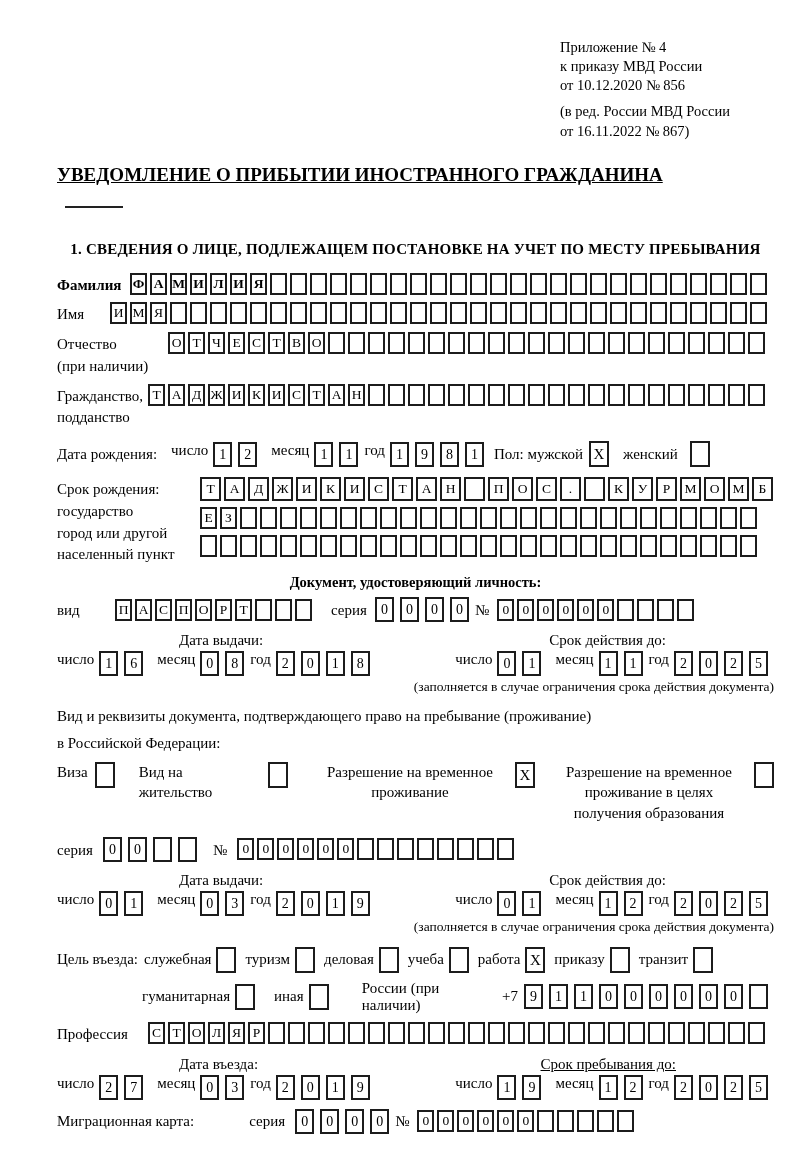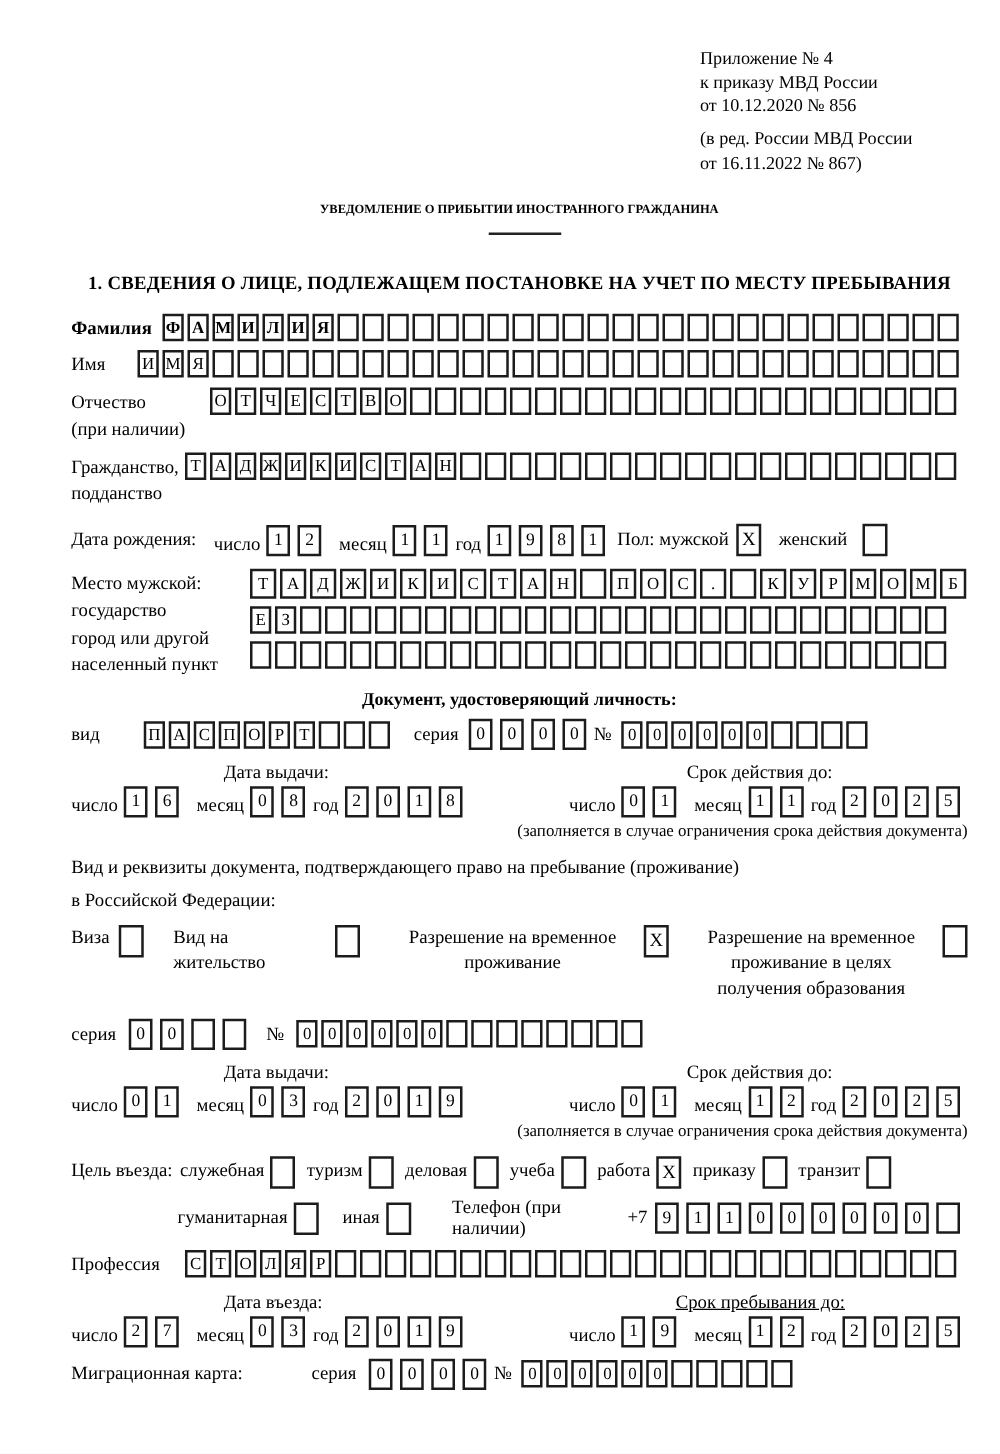--- a/index.html
+++ b/index.html
@@ -8,40 +8,40 @@
   .page {
     width:800px; height:1163px; margin:0 auto; background:#fff;
     padding:38px 26px 10px 57px; overflow:hidden; position:relative;
   }
   
   .hdr { margin-left:503px; font-size:14.5px; line-height:1.32; }
   .hdr .line { white-space:nowrap; }
   .hdr .amend { margin-top:7px; }
   .forma { text-align:right; font-weight:bold; font-size:15.5px; margin-top:28px; padding-right:4px; letter-spacing:0.4px; }
   
-  .title { text-align:center; font-weight:bold; font-size:10px; margin-top:20px; line-height:1.45; }
+  .title { font-weight:bold; font-size:19px; margin-top:20px; line-height:1.45;text-decoration:underline; }
   .blankline { display:inline-block; width:58px; border-bottom:2px solid #222; height:13px; margin-left:8px; }
   .sec-head { text-align:center; font-weight:bold; font-size:15px; margin-top:25px; letter-spacing:0.2px; }
   
   .frow { display:flex; align-items:flex-start; margin-top:6px; }
   .lbl { font-size:15px; line-height:1.45; padding-top:2px; flex:0 0 auto; }
   .w73 { width:73px; } .w53 { width:53px; } .w111 { width:111px; } .w91 { width:91px; } .w143 { width:143px; } .w58 { width:58px; }
   .cells { display:flex; flex-wrap:nowrap; flex:0 0 auto; }
   .cell {
     width:17px; height:22px; border:2px solid #1c1c1c; margin-right:3px;
     font-size:13.5px; line-height:18px; text-align:center; flex:0 0 auto;
     font-family:"Liberation Serif", serif;
   }
   .cell.wide { width:21px; height:24px; line-height:20px; margin-right:3px; }
   .cell.date { width:19px; height:25px; line-height:21px; margin-right:6px; font-size:14px; }
   .cell.cb   { width:20px; height:26px; line-height:22px; margin-right:0; font-size:15px; }
   .stack > * { margin-bottom:6px; }
   
   .doc-head { text-align:center; font-weight:bold; font-size:14.5px; margin-top:8px; } .gap10 { margin-left:10px; } .gap16 { margin-left:16px; } .gap24 { margin-left:24px; }
-  .dgroup { display:flex; align-items:flex-end; }
+  .dgroup { display:flex; align-items:flex-start; }
   .dgroup .dlbl { font-size:15px; margin-right:5px; }
   .dgroup .dlbl.ml { margin-left:8px; }
   .date-heads { display:flex; margin-top:10px; font-size:15px;align-items:flex-end; }
   .date-row { display:flex; justify-content:space-between; margin-top:2px; max-width:717px; }
   .note-right { text-align:right; font-size:13.5px; margin-top:3px; max-width:717px; }
   .plain { font-size:15px; line-height:1.5; }
   
   .optrow { display:flex; align-items:flex-start; margin-top:8px; }
   .opt { display:flex; align-items:flex-start; }
   .opt .otext { font-size:15px; line-height:1.35; margin-right:7px; }
@@ -255,21 +255,21 @@
         <span class="cell cb">X</span>
       </span>
     <span class="lbl" style="margin-left:14px; margin-right:12px;">женский</span>
     <span class="cells">
         <span class="cell cb"></span>
       </span>
   </div>
 
   <div class="frow" style="margin-top:10px;">
     <span class="lbl w143">
-      <span>Место мужской:</span><br>
+      <span>Срок рождения:</span><br>
       <span>государство</span><br>
       <span>город или другой</span><br>
       <span>населенный пункт</span>
     </span>
     <div class="stack">
       <div class="cells">
           <span class="cell wide">Т</span>
           <span class="cell wide">А</span>
           <span class="cell wide">Д</span>
           <span class="cell wide">Ж</span>
@@ -596,21 +596,21 @@
         <span class="cells">
           <span class="cell cb"></span>
         </span>
       </span>
     <span class="pair gap10">
         <span class="plbl">иная</span>
         <span class="cells">
           <span class="cell cb"></span>
         </span>
       </span>
-    <span class="plbl gap24">Телефон (при наличии)</span>
+    <span class="plbl gap24">России (при наличии)</span>
     <span class="plbl gap24" style="margin-right:6px;">+7</span>
     <span class="cells">
         <span class="cell date">9</span>
         <span class="cell date">1</span>
         <span class="cell date">1</span>
         <span class="cell date">0</span>
         <span class="cell date">0</span>
         <span class="cell date">0</span>
         <span class="cell date">0</span>
         <span class="cell date">0</span>

